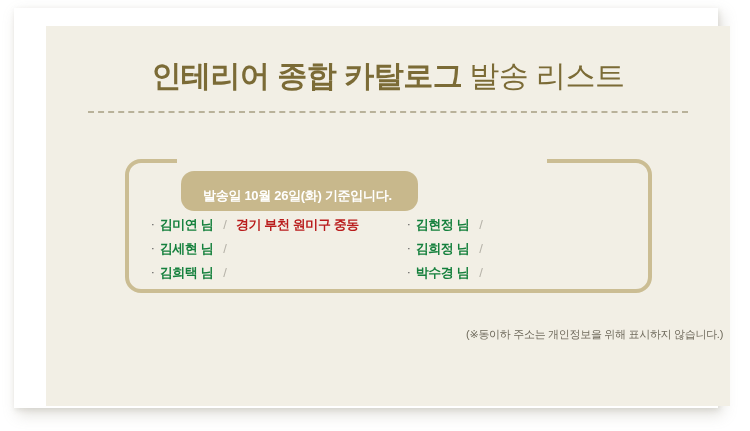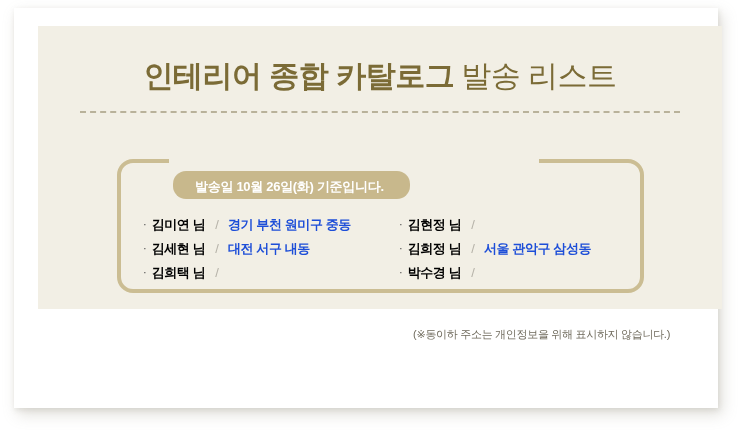--- a/index.html
+++ b/index.html
@@ -29,24 +29,24 @@
     top: 8px;
     width: 704px;
     height: 400px;
     background: #ffffff;
     box-shadow: 4px 6px 14px rgba(150,145,130,0.30),
                 1px 2px 5px rgba(160,155,140,0.22);
   }
   
   .cream-panel {
     position: absolute;
-    left: 24px;
+    left: 32px;
     top: 18px;
     width: 684px;
-    height: 283px;
+    height: 380px;
     background: #f2efe5;
   }
 
   
   .title-block {
     position: absolute;
     left: 0;
     top: 30px;
     width: 684px;
     text-align: center;
@@ -97,25 +97,25 @@
     height: 8px;
     background: #f2efe5;
   }
 
   
   .banner-tab {
     position: absolute;
     left: 135px;
     top: 145px;
     height: 24px;
-    padding: 4px 26px 0 22px;
+    padding: 16px 26px 0 22px;
     background: #c8b88c;
     border-radius: 13px;
     display: flex;
-    align-items: center;
+    align-items: flex-start;
     white-space: nowrap;
   }
   .banner-tab-label {
     font-size: 13px;
     font-weight: bold;
     color: #ffffff;
     letter-spacing: -0.3px;
   }
 
   
@@ -142,46 +142,47 @@
   .bullet-icon {
     color: #4a4a4a;
     font-size: 11px;
     line-height: 1;
     margin-right: 5px;
     transform: translateY(-1px);
   }
   .recipient-name {
     font-size: 13px;
     font-weight: bold;
-    color: #000000;
+    color: #15803d;
     letter-spacing: -0.4px;
   }
   .sep-slash {
     font-size: 13px;
     color: #b5b2a8;
     margin: 0 9px 0 10px;
   }
   .recipient-address {
     font-size: 13px;
     font-weight: bold;
-    color: #1d4ed8;
+    color: #b91c1c;
     letter-spacing: -0.4px;
   }
 
   
   .footnote {
     position: absolute;
     left: 0;
     top: 301px;
     width: 632px;
     text-align: right;
     font-size: 11px;
     color: #6f6a5c;
     letter-spacing: -0.3px;
     white-space: nowrap;
+    padding-left: 45px;
   }
 </style>
 </head>
 <body>
 
 <div class="page-root">
   <div class="white-frame">
     <div class="cream-panel">
 
       <div class="title-block">
@@ -204,40 +205,38 @@
           <div class="list-item">
             <span class="bullet-icon">·</span>
             <span class="recipient-name">김미연 님</span>
             <span class="sep-slash">/</span>
             <span class="recipient-address">경기 부천 원미구 중동</span>
           </div>
           <div class="list-item">
             <span class="bullet-icon">·</span>
             <span class="recipient-name">김세현 님</span>
             <span class="sep-slash">/</span>
-            <span class="recipient-address">대전 서구 내동</span>
           </div>
           <div class="list-item">
             <span class="bullet-icon">·</span>
             <span class="recipient-name">김희택 님</span>
             <span class="sep-slash">/</span>
           </div>
         </div>
 
         <div class="list-column col-right">
           <div class="list-item">
             <span class="bullet-icon">·</span>
             <span class="recipient-name">김현정 님</span>
             <span class="sep-slash">/</span>
           </div>
           <div class="list-item">
             <span class="bullet-icon">·</span>
             <span class="recipient-name">김희정 님</span>
             <span class="sep-slash">/</span>
-            <span class="recipient-address">서울 관악구 삼성동</span>
           </div>
           <div class="list-item">
             <span class="bullet-icon">·</span>
             <span class="recipient-name">박수경 님</span>
             <span class="sep-slash">/</span>
           </div>
         </div>
 
       </div>
 

